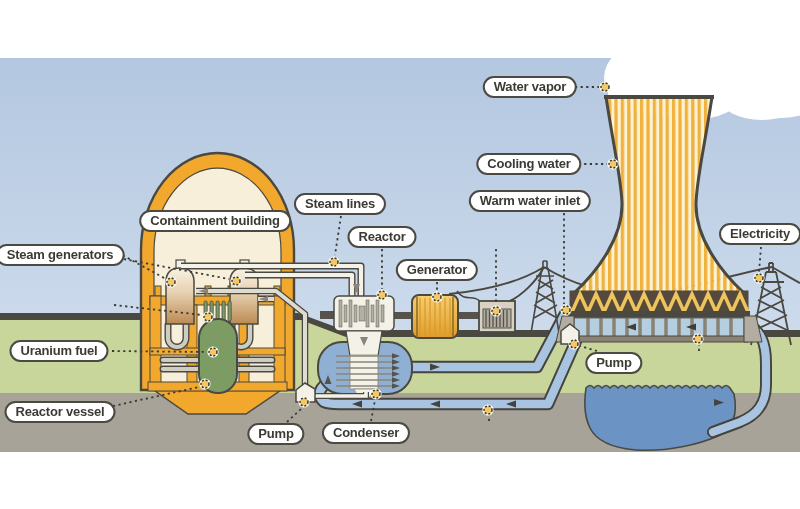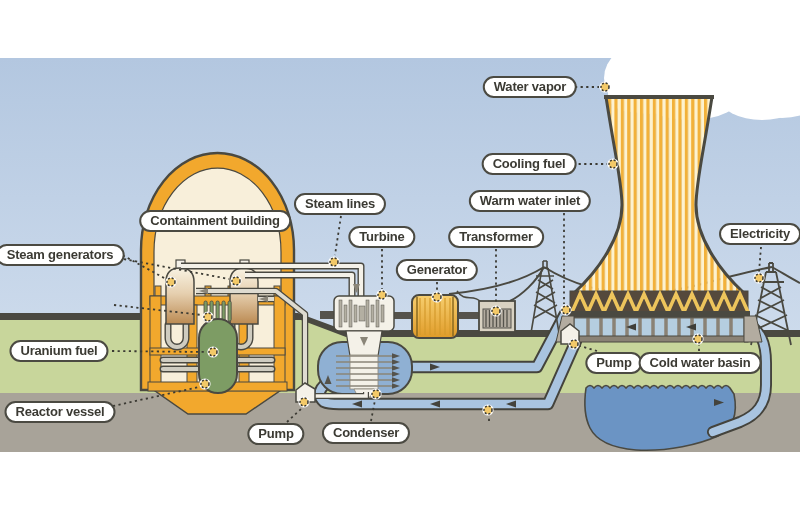--- a/index.html
+++ b/index.html
@@ -282,29 +282,27 @@
           <circle cx="304" cy="402" r="4"></circle>
           <circle cx="376" cy="394" r="4"></circle>
           <circle cx="488" cy="410" r="4"></circle>
           <circle cx="574" cy="344" r="4"></circle>
           <circle cx="698" cy="339" r="4"></circle>
         </g>
   </g>
 </svg>
 
 <div class="pill" style="left:530px;top:87px">Water vapor</div>
-<div class="pill" style="left:529px;top:164px">Cooling fuel</div>
+<div class="pill" style="left:529px;top:164px">Cooling water</div>
 <div class="pill" style="left:340px;top:204px">Steam lines</div>
 <div class="pill" style="left:530px;top:201px">Warm water inlet</div>
 <div class="pill" style="left:215px;top:221px">Containment building</div>
-<div class="pill" style="left:382px;top:237px">Turbine</div>
-<div class="pill" style="left:496px;top:237px">Transformer</div>
+<div class="pill" style="left:382px;top:237px">Reactor</div>
 <div class="pill" style="left:760px;top:234px">Electricity</div>
 <div class="pill" style="left:437px;top:270px">Generator</div>
 <div class="pill" style="left:60px;top:255px">Steam generators</div>
 <div class="pill" style="left:59px;top:351px">Uranium fuel</div>
 <div class="pill" style="left:60px;top:412px">Reactor vessel</div>
 <div class="pill" style="left:276px;top:434px">Pump</div>
 <div class="pill" style="left:366px;top:433px">Condenser</div>
 <div class="pill" style="left:614px;top:363px">Pump</div>
-<div class="pill" style="left:700px;top:363px">Cold water basin</div>
 
 </div>
 
 </body></html>

